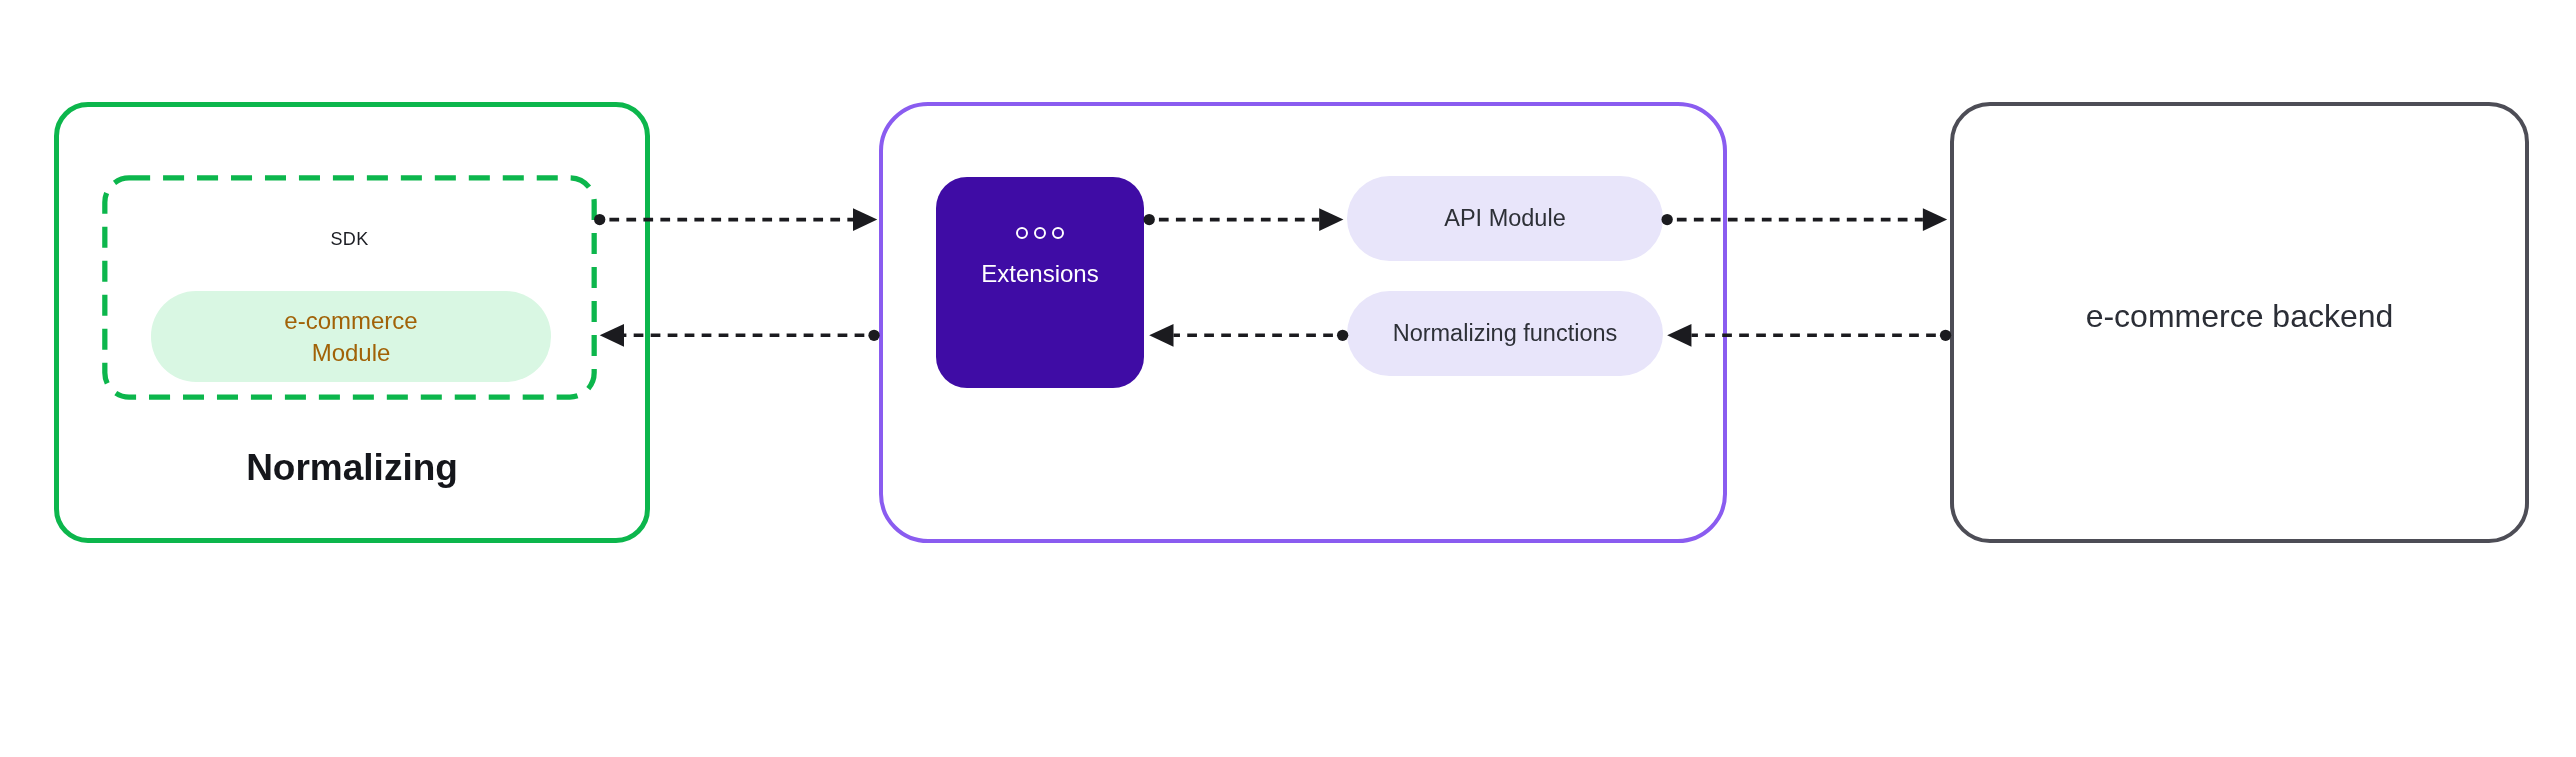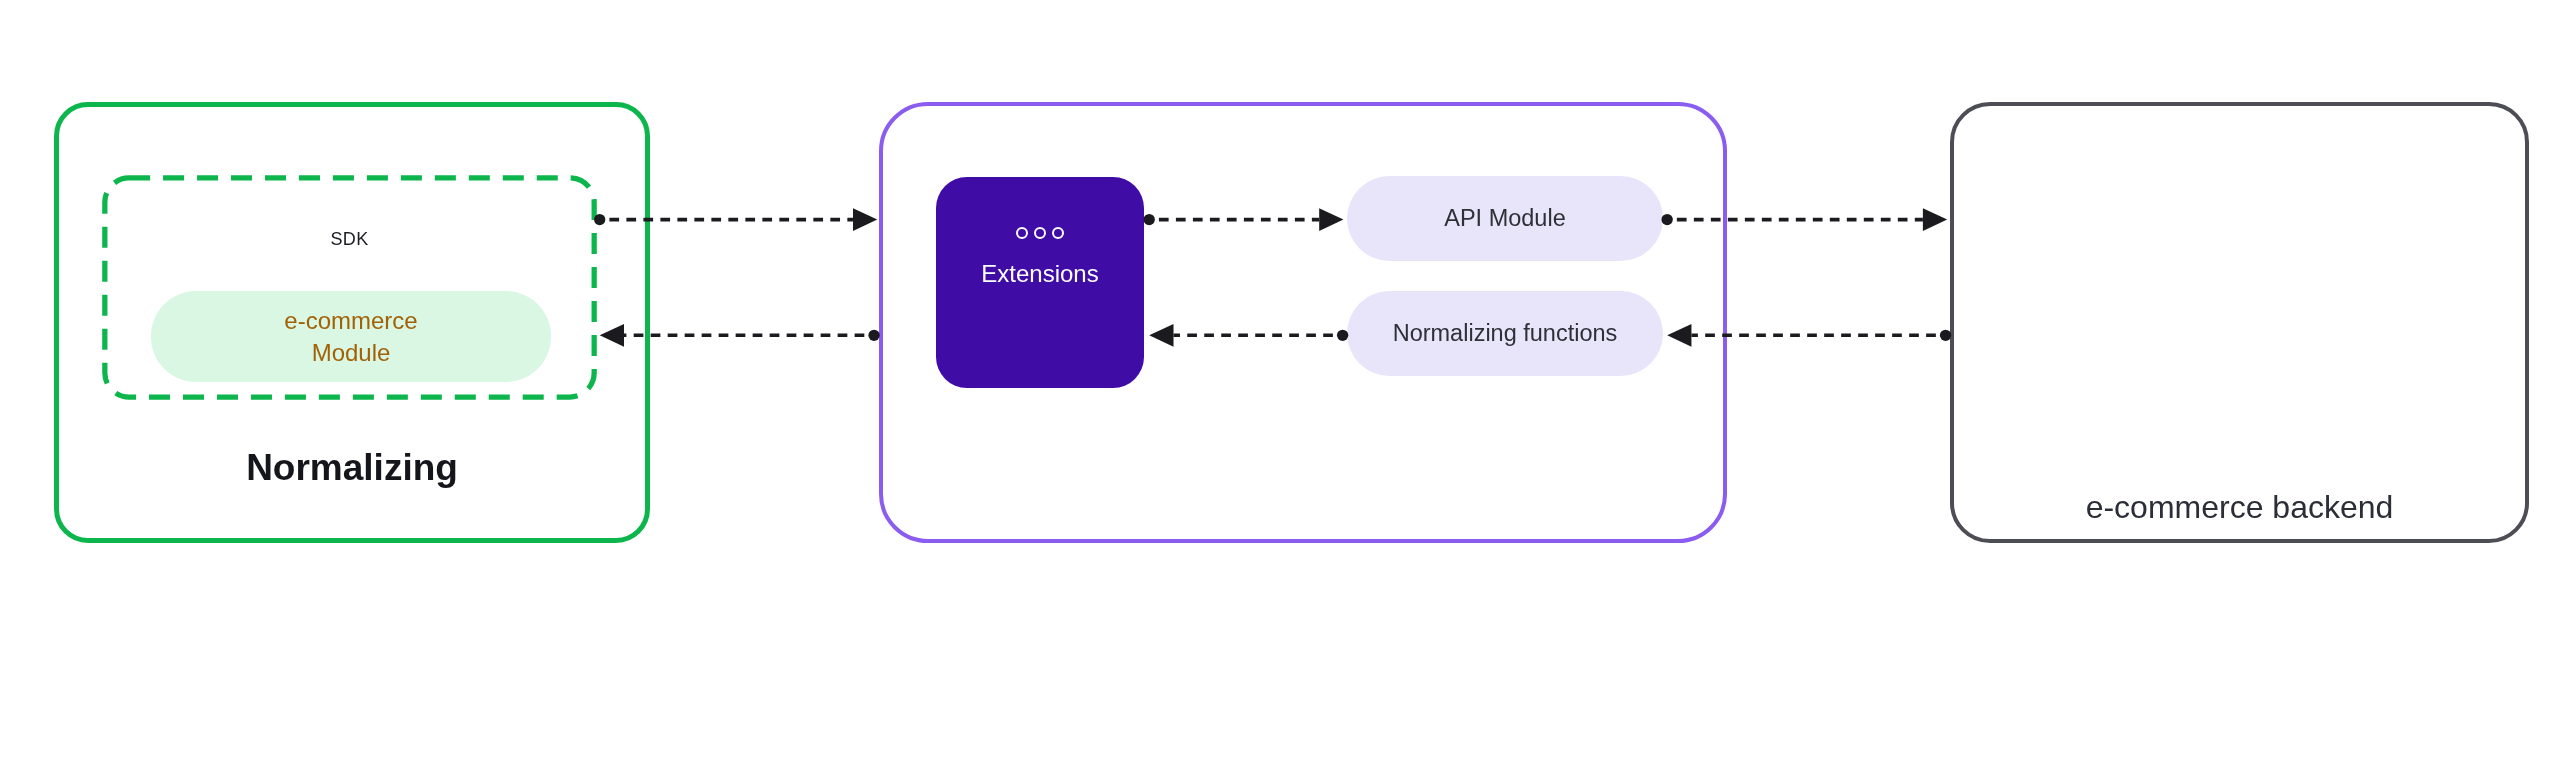--- a/index.html
+++ b/index.html
@@ -65,21 +65,21 @@
   }
   .api-pill { top: 176px; }
   .norm-pill { top: 291px; }
   .middleware-title { left: 879px; top: 448px; width: 848px; }
 
   
   .backend-box {
     left: 1950px; top: 102px; width: 579px; height: 441px;
     border: 4px solid #4D4D56; border-radius: 40px;
     background: #ffffff;
-    display: flex; align-items: flex-end; justify-content: center;
+    display: flex; align-items: center; justify-content: center;
     padding-bottom: 13px;
     font-size: 32px; color: #2B2E36;
   }
 
   
   .connector-layer {
     left: 0; top: 0; width: 2576px; height: 758px;
     pointer-events: none;
   }
   .connector-layer line { stroke: #1B1B1F; stroke-width: 4.5px; stroke-dasharray: 12 9; }

